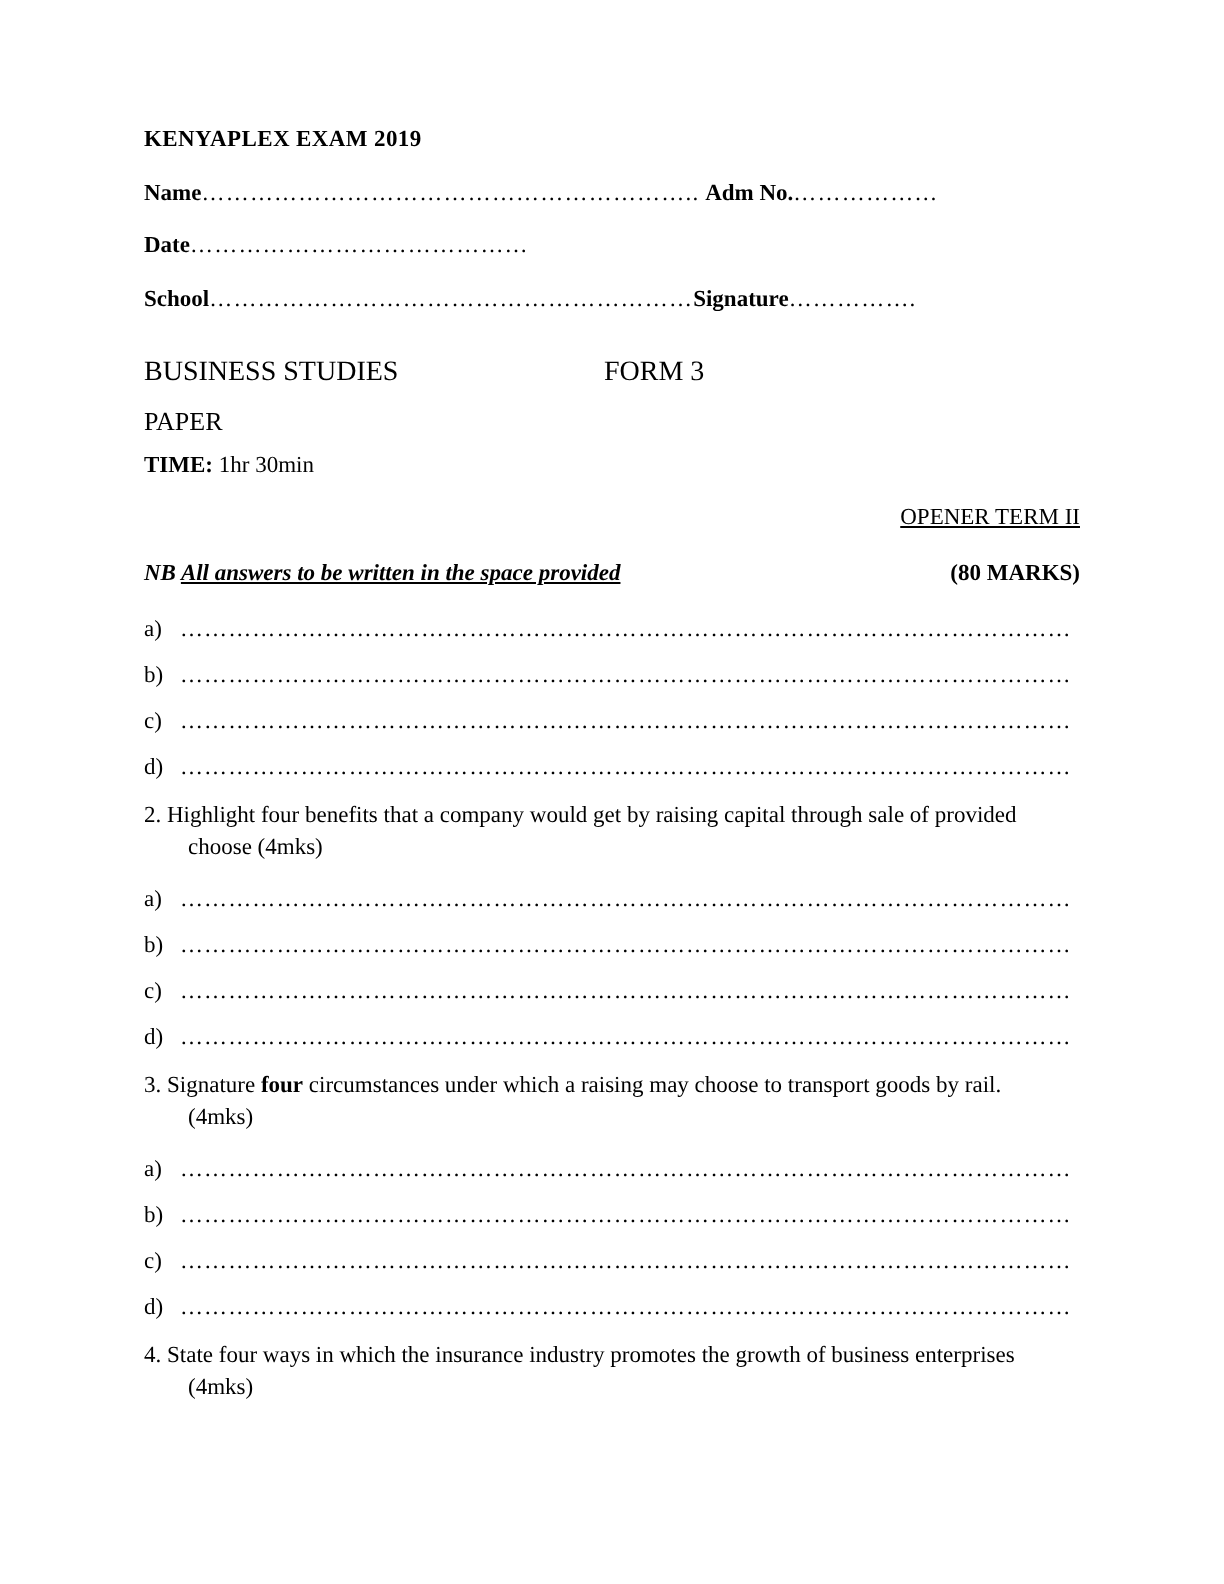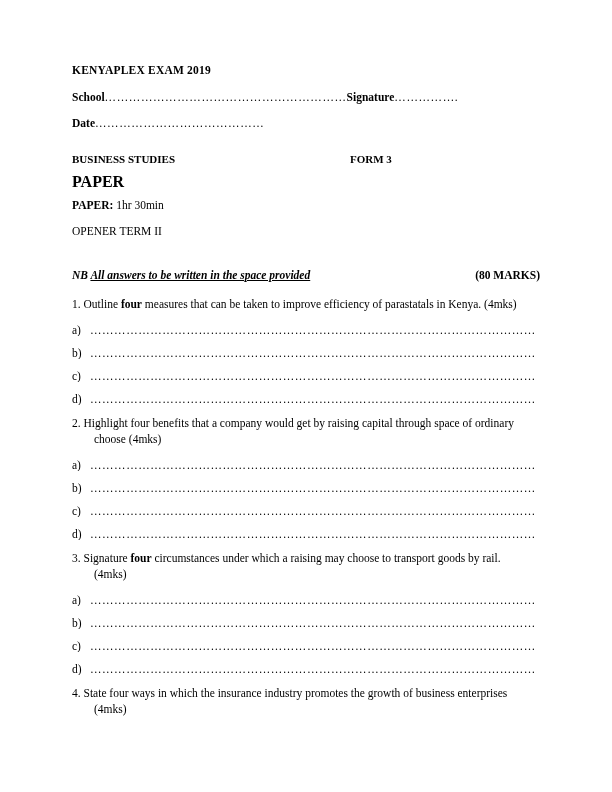--- a/index.html
+++ b/index.html
@@ -36,45 +36,45 @@
   .field-line b {
     font-weight: bold;
   }
   .dots {
     letter-spacing: 0.6px;
   }
   .subject-block {
     margin-top: 22px;
   }
   .subject-row {
-    font-size: 11px;
-    font-weight: bold;
+    font-size: 14px;
+    font-weight: normal;
     margin: 0 0 8px 0;
     display: flex;
-    gap: 48px;
   }
   .subject-row .left {
     width: 230px;
   }
   .paper-row {
-    font-size: 16px;
-    font-weight: bold;
+    font-size: 13px;
+    font-weight: normal;
     margin: 0 0 8px 0;
   }
   .time-row {
     font-size: 11.5px;
     margin: 0 0 14px 0;
   }
   .time-row b {
     font-weight: bold;
   }
   .centered-heading {
-    text-align: left;
-    font-size: 11.5px;
-    margin: 0 0 32px 0;
+    text-align: right;
+    font-size: 11.5px;
+    text-decoration: underline;
+    margin: 0 0 16px 0;
   }
   .nb-row {
     display: flex;
     justify-content: space-between;
     align-items: baseline;
     font-size: 11.5px;
     margin: 0 0 16px 0;
   }
   .nb-left {
     font-weight: bold;
@@ -120,62 +120,61 @@
     margin-bottom: 4px;
   }
 </style>
 </head>
 <body>
 
 <div class="page">
 
   <div class="exam-title">KENYAPLEX EXAM 2019</div>
 
+  <div class="field-line">
+    <b>Name</b><span class="dots">……………………………………………………..</span> <b>Adm No.</b><span class="dots">………………</span>
+  </div>
+
+  <div class="field-line">
+    <b>Date</b><span class="dots">……………………………………</span>
+  </div>
 
   <div class="field-line">
     <b>School</b><span class="dots">……………………………………………………</span><b>Signature</b><span class="dots">…………….</span>
-  </div>
-
-  <div class="field-line">
-    <b>Date</b><span class="dots">……………………………………</span>
   </div>
 
   <div class="subject-block">
     <div class="subject-row">
       <span class="left">BUSINESS STUDIES</span>
       <span>FORM 3</span>
     </div>
     <div class="paper-row">PAPER</div>
     <div class="time-row">
-      <b>PAPER:</b> <span>1hr 30min</span>
+      <b>TIME:</b> <span>1hr 30min</span>
     </div>
   </div>
 
   <div class="centered-heading">OPENER TERM II</div>
 
   <div class="nb-row">
     <span class="nb-left"><span class="nb-tag">NB</span> <span class="nb-text">All answers to be written in the space provided</span></span>
     <span class="nb-right">(80 MARKS)</span>
   </div>
 
   <div class="q-block">
-    <div class="question">
-      <span>1.</span>
-      <span>Outline </span><span class="bold">four</span><span> measures that can be taken to improve efficiency of parastatals in Kenya. (4mks)</span>
-    </div>
     <div class="answer-line"><span class="answer-label">a)</span><span class="answer-dots">…………………………………………………………………………………………………</span></div>
     <div class="answer-line"><span class="answer-label">b)</span><span class="answer-dots">…………………………………………………………………………………………………</span></div>
     <div class="answer-line"><span class="answer-label">c)</span><span class="answer-dots">…………………………………………………………………………………………………</span></div>
     <div class="answer-line"><span class="answer-label">d)</span><span class="answer-dots">…………………………………………………………………………………………………</span></div>
   </div>
 
   <div class="q-block">
     <div class="question">
       <span>2.</span>
-      <span>Highlight four benefits that a company would get by raising capital through space of ordinary</span>
+      <span>Highlight four benefits that a company would get by raising capital through sale of provided</span>
       <span class="indent">choose (4mks)</span>
     </div>
     <div class="answer-line"><span class="answer-label">a)</span><span class="answer-dots">…………………………………………………………………………………………………</span></div>
     <div class="answer-line"><span class="answer-label">b)</span><span class="answer-dots">…………………………………………………………………………………………………</span></div>
     <div class="answer-line"><span class="answer-label">c)</span><span class="answer-dots">…………………………………………………………………………………………………</span></div>
     <div class="answer-line"><span class="answer-label">d)</span><span class="answer-dots">…………………………………………………………………………………………………</span></div>
   </div>
 
   <div class="q-block">
     <div class="question">

